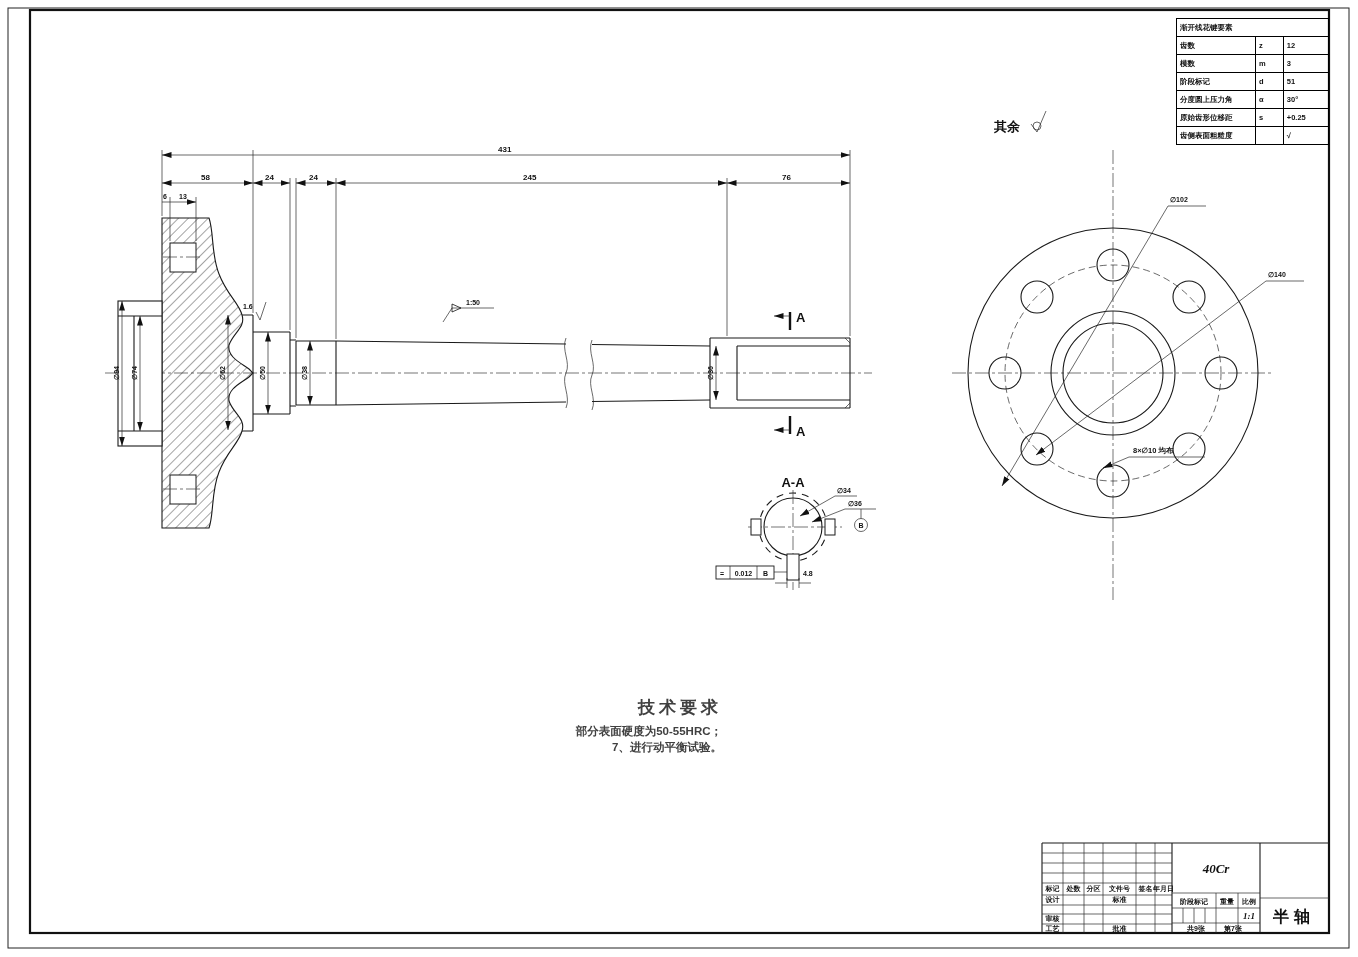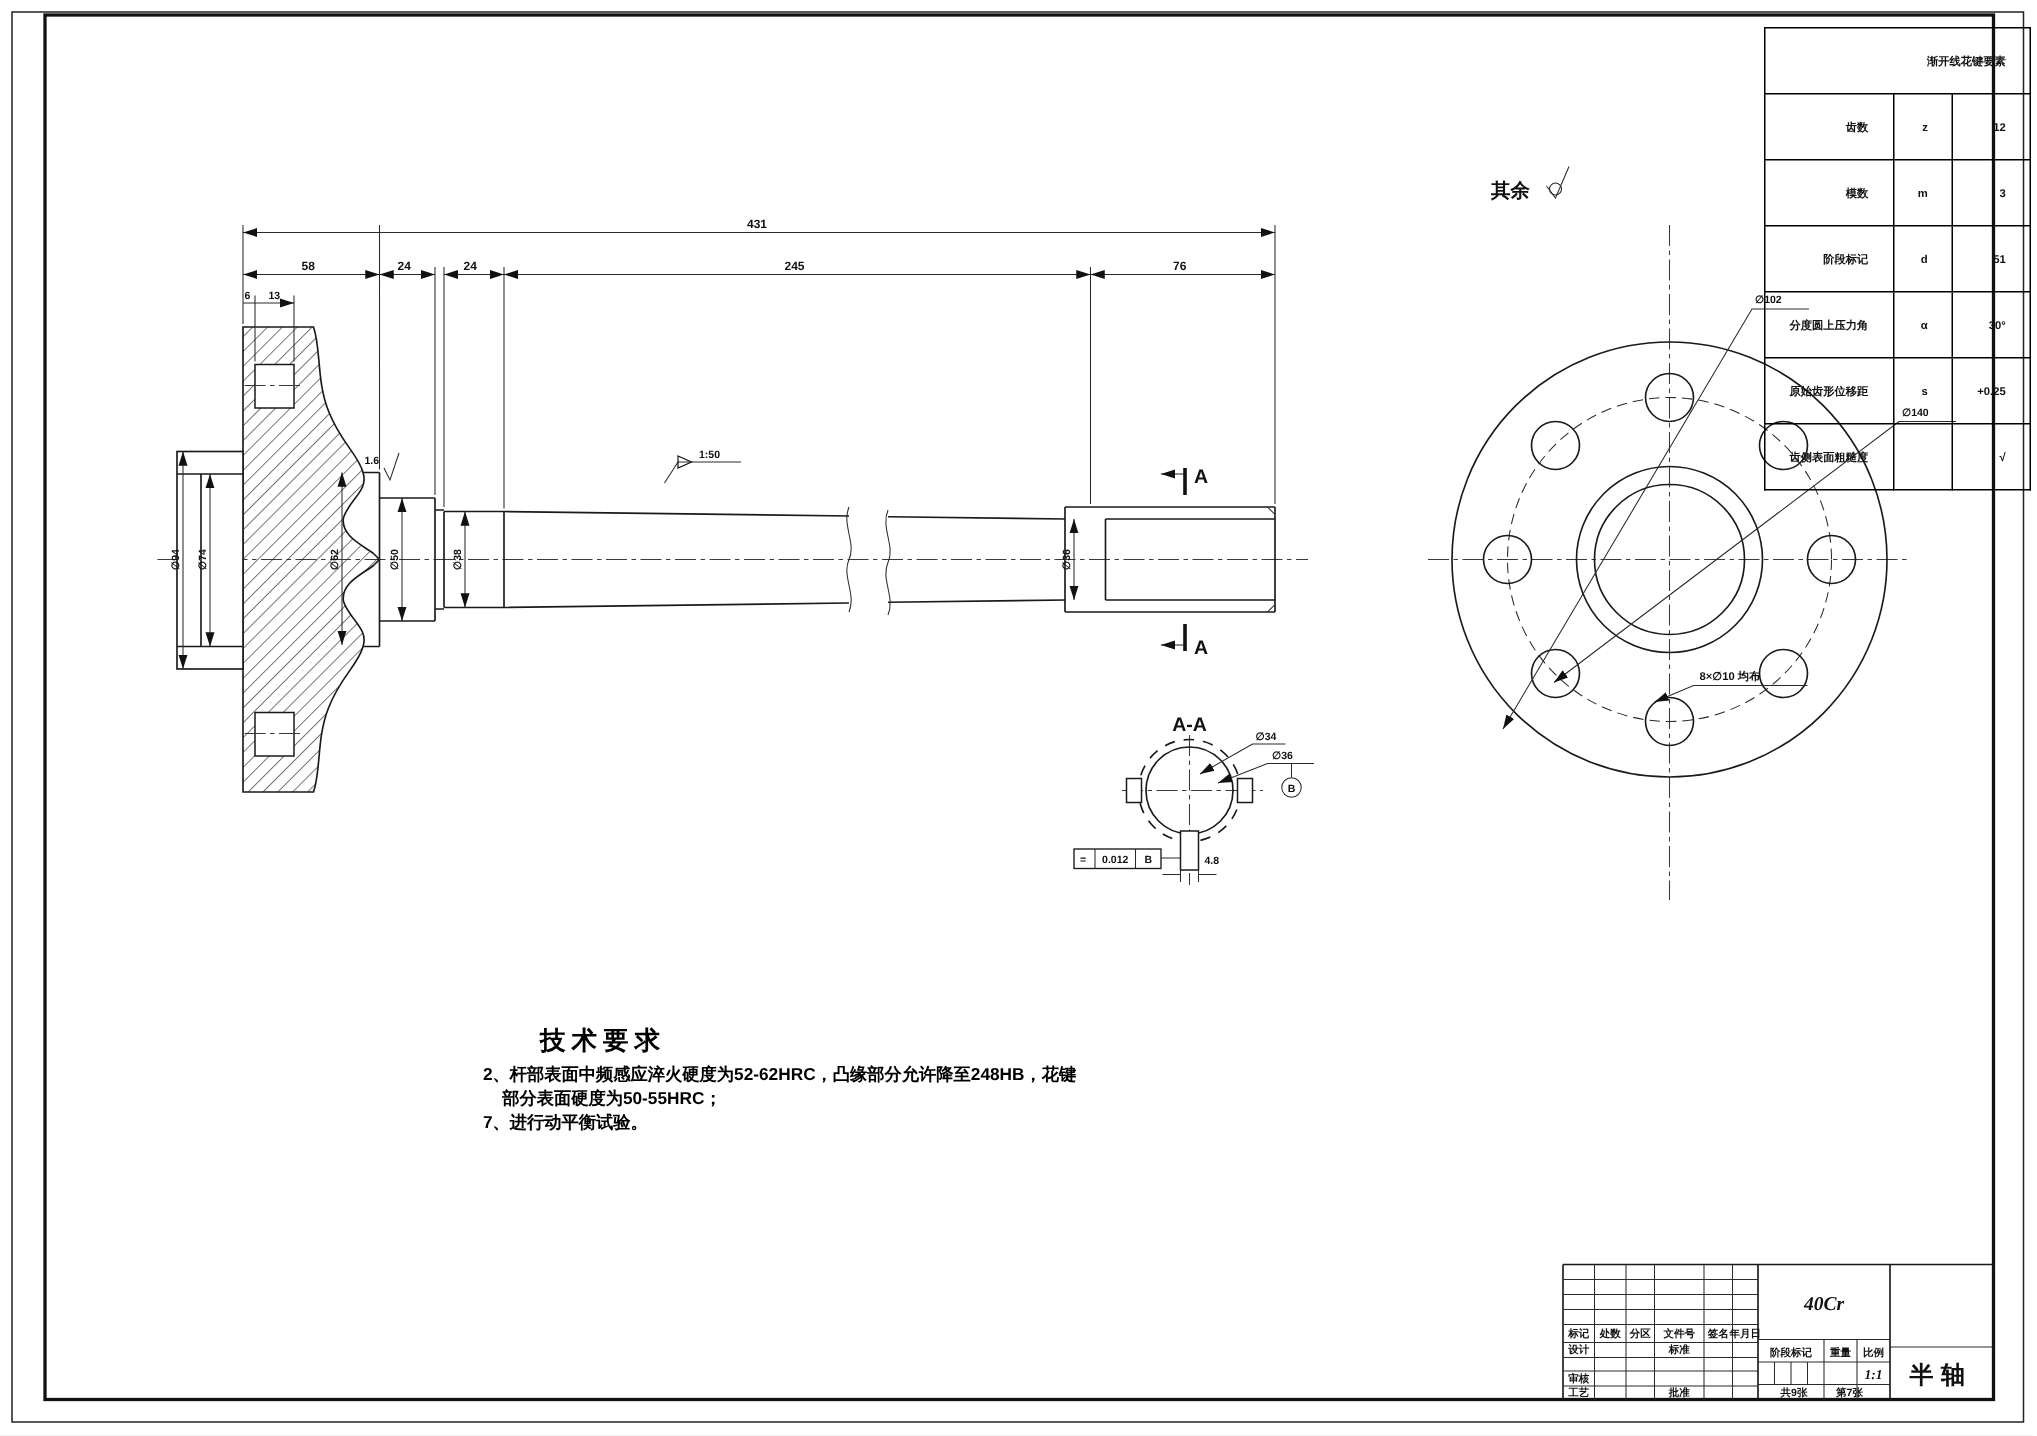--- a/index.html
+++ b/index.html
@@ -13,28 +13,28 @@
   .teeth{stroke-dasharray:7 6;}
   .dimtxt{font:700 8px "Liberation Sans",sans-serif;fill:#111;}
   .small{font:700 7px "Liberation Sans",sans-serif;fill:#111;}
   .cjk{font:700 7.5px "Liberation Sans",sans-serif;fill:#111;}
   .big{font:700 13px "Liberation Sans",sans-serif;fill:#111;}
   .mat{font:italic 700 13px "Liberation Serif",serif;fill:#111;}
   .scale{font:italic 700 9px "Liberation Serif",serif;fill:#111;}
   .part{font:700 16px "Liberation Sans",sans-serif;fill:#111;letter-spacing:5px;}
   
   #spline-tbl{position:absolute;left:1176px;top:18px;width:153px;border-collapse:collapse;}
-  #spline-tbl th,#spline-tbl td{border:1px solid #000;padding:16px;margin:0;
-      font:700 7.5px "Liberation Sans",sans-serif;color:#111;text-align:right;
+  #spline-tbl th,#spline-tbl td{border:1px solid #000;padding:3px;margin:0;
+      font:700 7.5px "Liberation Sans",sans-serif;color:#111;text-align:left;
       height:11px;line-height:11px;white-space:nowrap;overflow:hidden;}
   #spline-tbl .c-name{width:78px;}
   #spline-tbl .c-sym{width:25px;}
   #spline-tbl .c-val{width:44px;}
   
-  #techreq{position:absolute;left:322px;top:682px;width:400px;color:#000000;}
+  #techreq{position:absolute;left:322px;top:696px;width:400px;color:#404040;text-align:right;}
   #techreq .tr-title{font:700 17px "Liberation Sans",sans-serif;letter-spacing:4px;margin:0 0 4px 38px;}
   #techreq .tr-line{font:700 11.5px "Liberation Sans",sans-serif;line-height:16px;white-space:pre;}
 </style>
 </head>
 <body>
 
 <div id="page">
 
 <svg width="1358" height="957" viewBox="0 0 1358 957">
   <defs>
@@ -283,18 +283,17 @@
   <tr>
     <td class="c-name">齿侧表面粗糙度</td>
     <td class="c-sym"></td>
     <td class="c-val">√</td>
   </tr>
 </tbody>
     </table>
 
 <div id="techreq">
   <div class="tr-title">技术要求</div>
-  <div class="tr-line">2、杆部表面中频感应淬火硬度为52-62HRC，凸缘部分允许降至248HB，花键</div>
   <div class="tr-line">    部分表面硬度为50-55HRC；</div>
   <div class="tr-line">7、进行动平衡试验。</div>
 </div>
 
 </div>
 
 </body></html>

